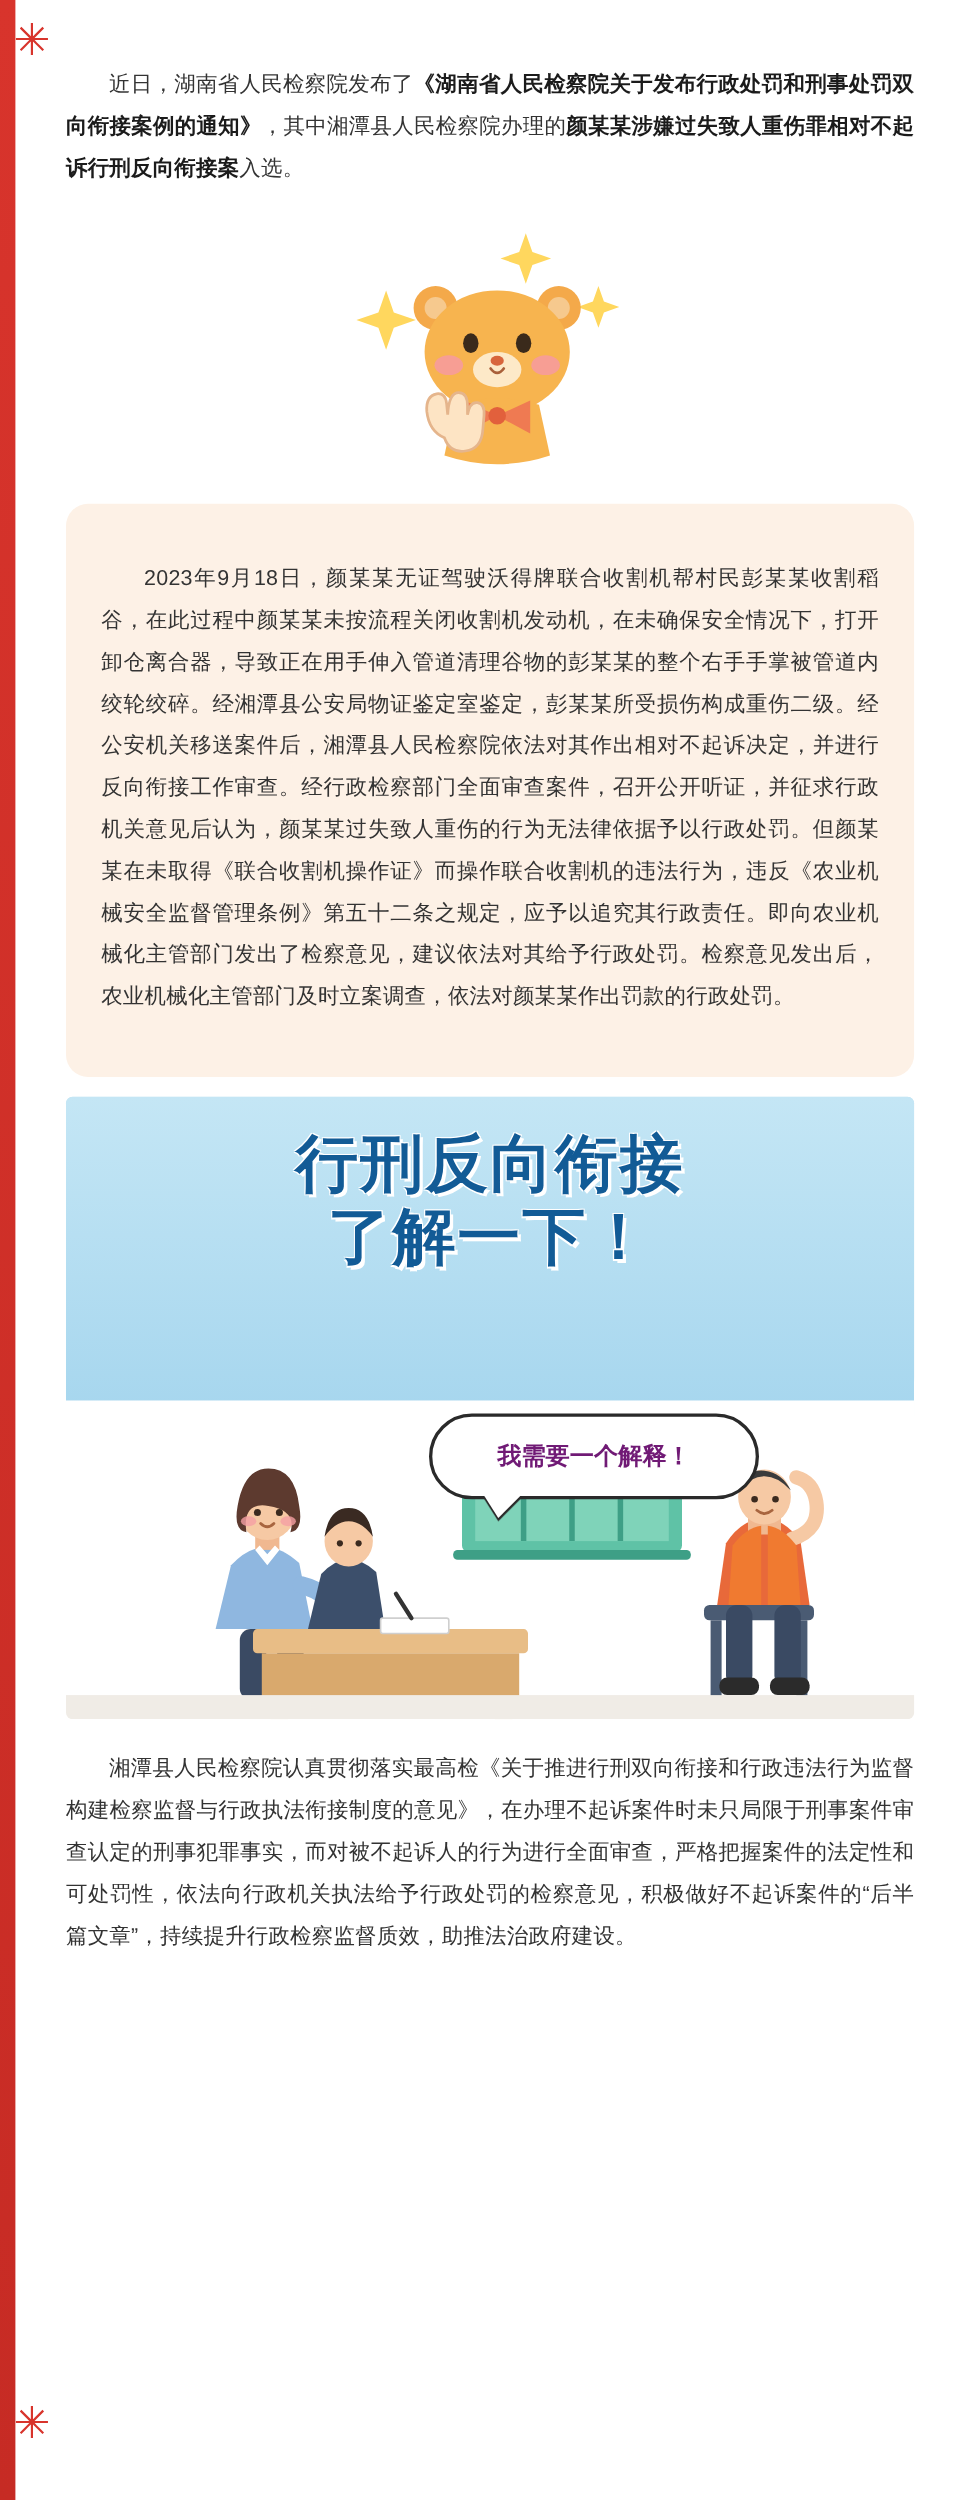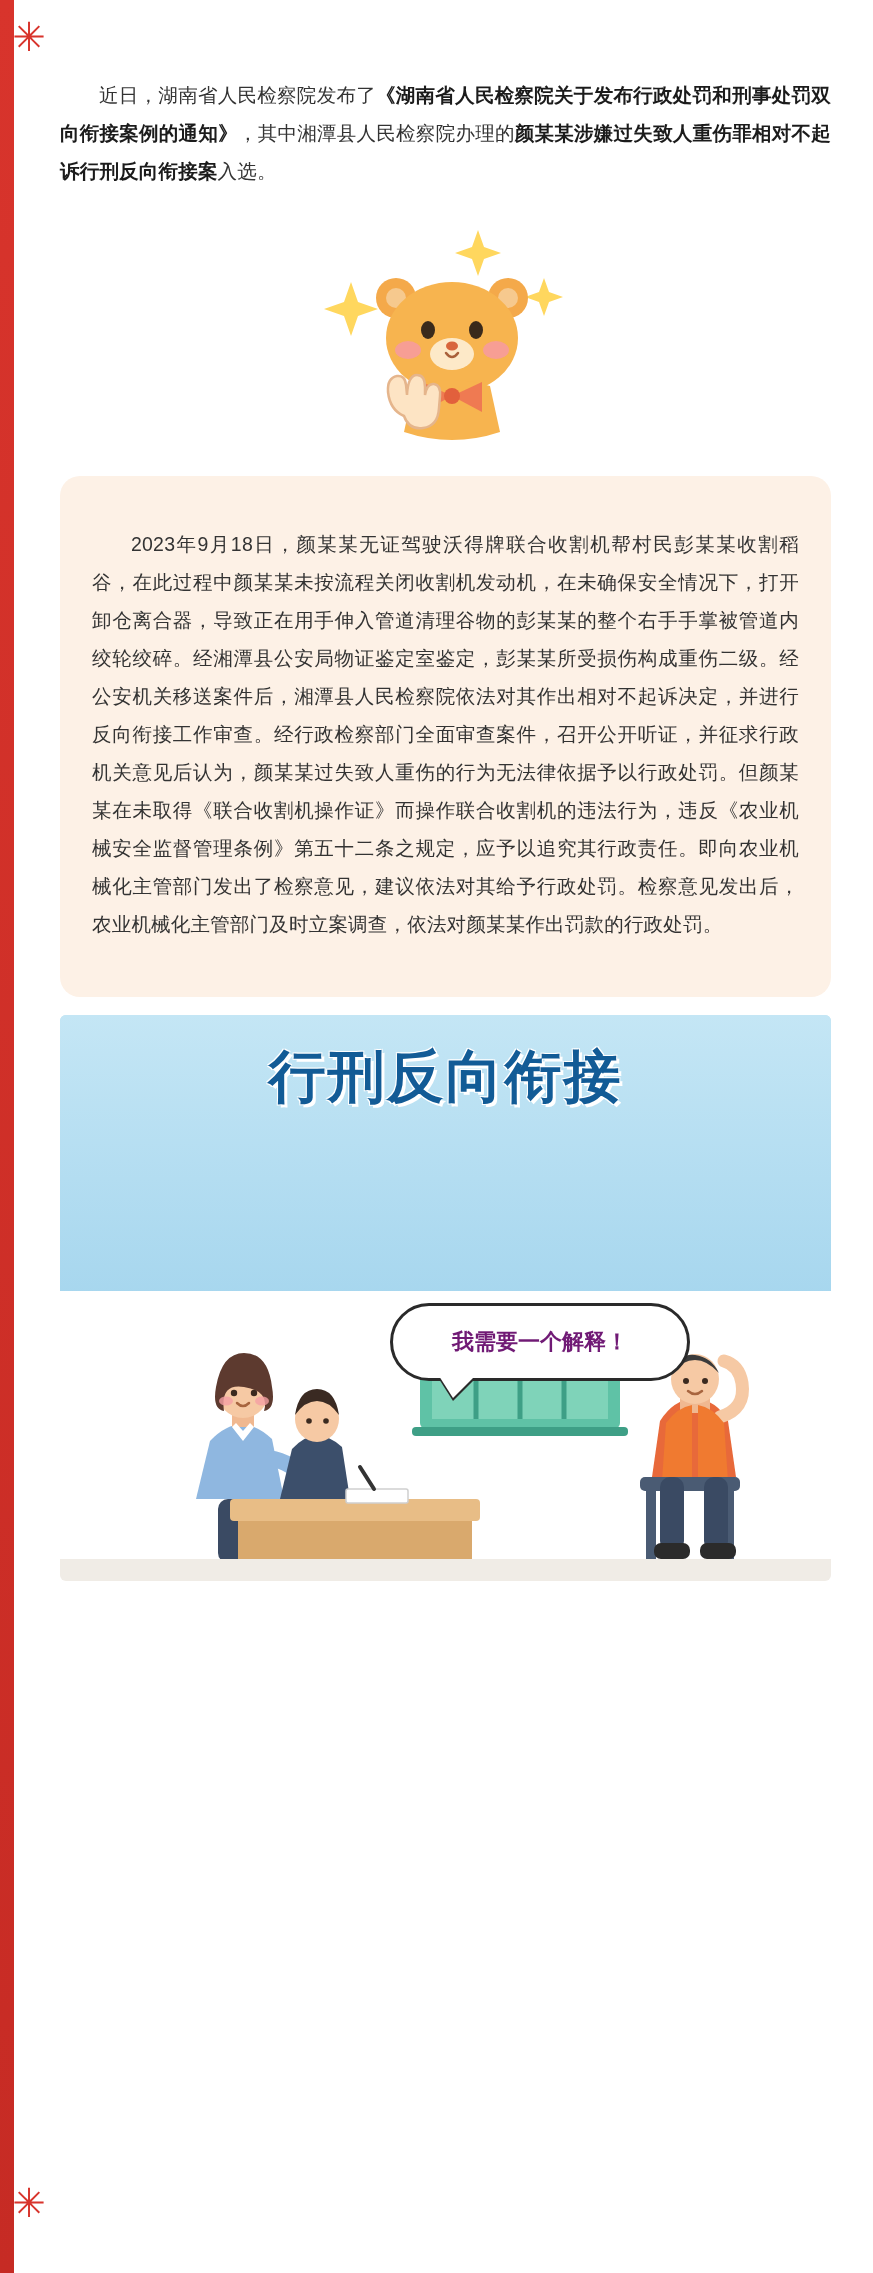--- a/index.html
+++ b/index.html
@@ -40,21 +40,21 @@
     text-align: center;
     user-select: none;
   }
   .spark.top { top: 14px; }
   .spark.mid { top: 2180px; }
 
   .content {
     position: relative;
     margin-left: 60px;
     margin-right: 42px;
-    padding-top: 56px;
+    padding-top: 38px;
   }
 
   
   .intro {
     font-size: 19.5px;
     line-height: 38px;
     color: #333333;
     text-align: justify;
     text-indent: 2em;
     letter-spacing: 0.2px;
@@ -230,20 +230,21 @@
 
     <div class="case-card">
       <p class="case-text">2023年9月18日，颜某某无证驾驶沃得牌联合收割机帮村民彭某某收割稻谷，在此过程中颜某某未按流程关闭收割机发动机，在未确保安全情况下，打开卸仓离合器，导致正在用手伸入管道清理谷物的彭某某的整个右手手掌被管道内绞轮绞碎。经湘潭县公安局物证鉴定室鉴定，彭某某所受损伤构成重伤二级。经公安机关移送案件后，湘潭县人民检察院依法对其作出相对不起诉决定，并进行反向衔接工作审查。经行政检察部门全面审查案件，召开公开听证，并征求行政机关意见后认为，颜某某过失致人重伤的行为无法律依据予以行政处罚。但颜某某在未取得《联合收割机操作证》而操作联合收割机的违法行为，违反《农业机械安全监督管理条例》第五十二条之规定，应予以追究其行政责任。即向农业机械化主管部门发出了检察意见，建议依法对其给予行政处罚。检察意见发出后，农业机械化主管部门及时立案调查，依法对颜某某作出罚款的行政处罚。</p>
     </div>
 
     <div class="poster">
       <div class="poster-top"></div>
 
       <div class="poster-title">
         <div class="l2">行刑反向衔接</div>
+        <div class="l3">了解一下！</div>
       </div>
 
       <div class="bubble">
         <span>我需要一个解释！</span>
       </div>
 
       <svg class="scene" viewBox="0 0 789 290" preserveAspectRatio="none">
 
         <rect x="0" y="0" width="789" height="240" fill="#ffffff"></rect>
 
@@ -316,15 +317,16 @@
 
           <rect x="286" y="198" width="62" height="14" rx="2" fill="#ffffff" stroke="#cfcfcf" stroke-width="1.5"></rect>
 
           <path d="M300 176 l14 22" stroke="#333" stroke-width="4" stroke-linecap="round"></path>
         </g>
 
         <rect x="0" y="268" width="789" height="22" fill="#f0ece6"></rect>
       </svg>
     </div>
 
+    <p class="closing">湘潭县人民检察院认真贯彻落实最高检《关于推进行刑双向衔接和行政违法行为监督 构建检察监督与行政执法衔接制度的意见》，在办理不起诉案件时未只局限于刑事案件审查认定的刑事犯罪事实，而对被不起诉人的行为进行全面审查，严格把握案件的法定性和可处罚性，依法向行政机关执法给予行政处罚的检察意见，积极做好不起诉案件的“后半篇文章”，持续提升行政检察监督质效，助推法治政府建设。</p>
 
   </div>
 </div>
 
 </body></html>

